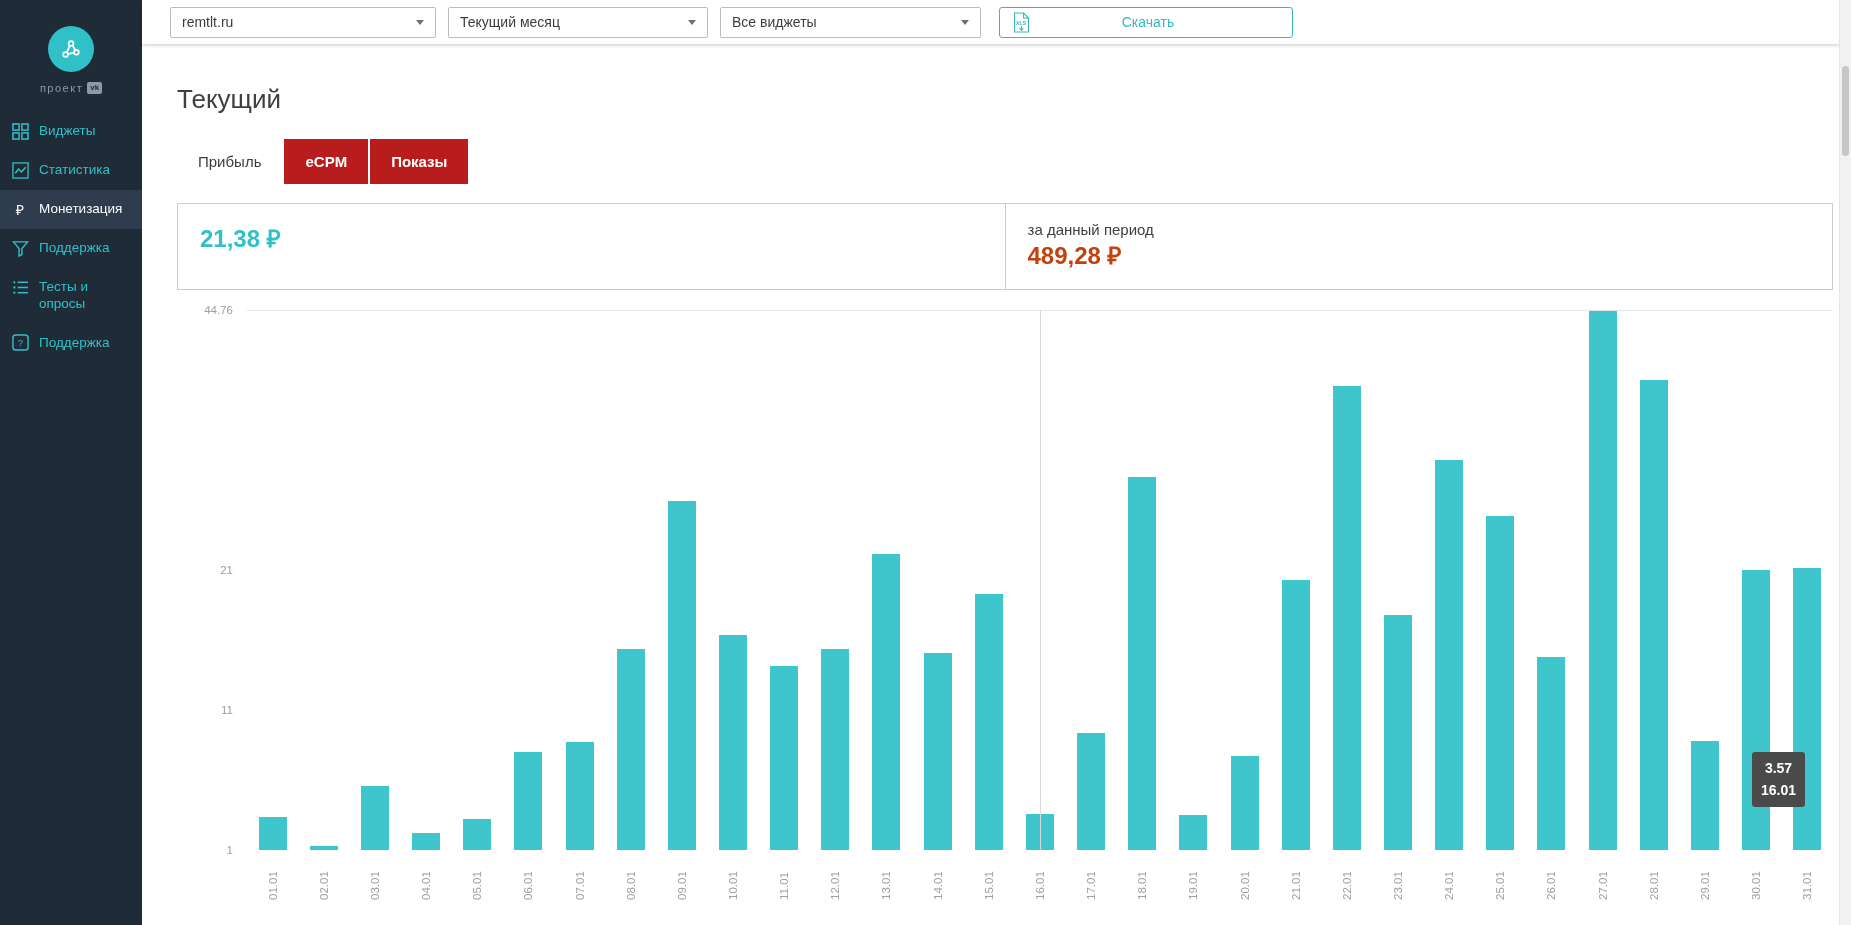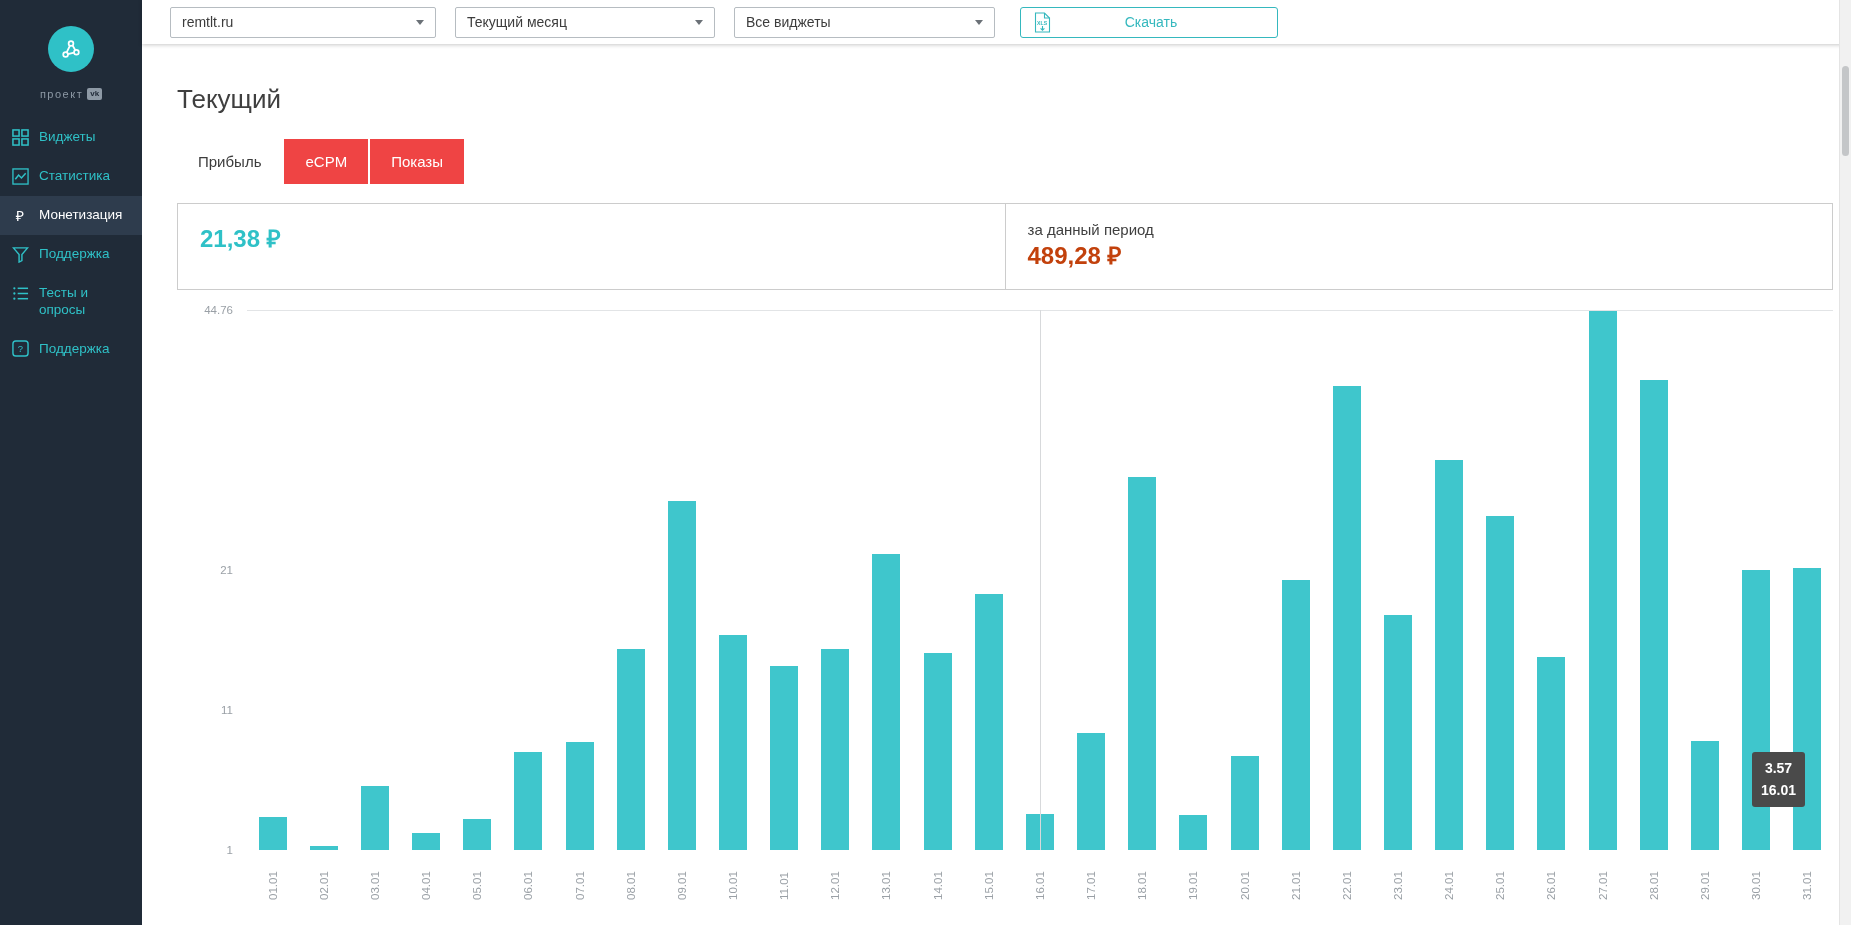--- a/index.html
+++ b/index.html
@@ -5,51 +5,51 @@
   * { margin:0; padding:0; box-sizing:border-box; }
   html, body { width:1851px; height:925px; overflow:hidden; background:#fff;
     font-family:"Liberation Sans", sans-serif; }
   .app { display:flex; width:100%; height:100%; }
 
   
   .sidebar { width:142px; background:#202b38; flex-shrink:0; height:100%; }
   .logo { text-align:center; padding:26px 0 18px; }
   .logo-circle { width:46px; height:46px; border-radius:50%; background:#2fc1c7;
     margin:0 auto; display:flex; align-items:center; justify-content:center; }
-  .logo-text { margin-top:16px; font-size:11px; color:#8d99a5; letter-spacing:1.5px;
+  .logo-text { margin-top:10px; font-size:11px; color:#8d99a5; letter-spacing:1.5px;
     display:flex; align-items:center; justify-content:center; gap:4px; }
   .vk-badge { background:#8d99a5; color:#202b38; font-size:8px; line-height:10px;
     padding:1px 3px; border-radius:2px; font-weight:bold; letter-spacing:0; }
   .nav-item { display:flex; align-items:flex-start; gap:9px; padding:11px 10px 11px 12px;
     cursor:pointer; color:#2fc1c7; font-size:13.5px; line-height:1.25; }
   .nav-item.active { background:#2e3c4d; color:#fff; }
   .nav-icon { width:18px; height:18px; flex-shrink:0; display:flex; align-items:center; margin-top:-1px; }
 
   
   .content { flex:1; position:relative; background:#fff; }
   .topbar { height:44px; background:#fff; box-shadow:0 1px 4px rgba(0,0,0,.22);
-    display:flex; align-items:center; gap:19px; padding-left:28px; position:relative; z-index:5; }
+    display:flex; align-items:center; gap:12px; padding-left:28px; position:relative; z-index:5; }
   .select { width:266px; height:31px; border:1px solid #b6bcc1; border-radius:2px;
     display:flex; align-items:center; justify-content:space-between; padding:0 11px;
     font-size:14px; color:#3c3c3c; background:#fff; cursor:pointer; }
   .select:nth-of-type(2) { width:260px; }
   .select:nth-of-type(3) { width:261px; }
   .caret { width:0; height:0; border-left:4.5px solid transparent;
     border-right:4.5px solid transparent; border-top:5px solid #6b7177; }
-  .download-btn { width:258px; height:31px; margin-left:6px; border:1px solid #35b8be;
+  .download-btn { width:294px; height:31px; margin-left:6px; border:1px solid #35b8be;
     border-radius:3px; background:#fff; display:flex; align-items:center; cursor:pointer; }
   .download-btn .label { flex:1; text-align:center; color:#35b8be; font-size:14px; padding-right:26px; }
   .xls-icon { margin-left:13px; display:flex; }
 
   main { padding:0 18px 0 35px; }
   .page-title { margin-top:40px; font-size:26px; font-weight:400; color:#3f3f3f; }
 
   .tabs { display:flex; margin-top:24px; }
   .tab { height:45px; line-height:45px; padding:0 21px; font-size:15px; cursor:pointer;
-    background:#ef4444; color:#fff; font-weight:normal; }
+    background:#b91c1c; color:#fff; font-weight:bold; }
   .tab + .tab { margin-left:2px; }
   .tab.active { background:#fff; color:#3c3c3c; font-weight:normal; }
 
   .stat-cards { display:flex; border:1px solid #cccccc; margin-top:19px; }
   .stat-card { flex:1; padding:17px 22px 18px; background:#fff; }
   .stat-card + .stat-card { border-left:1px solid #cccccc; }
   .stat-label { font-size:15px; color:#3f3f3f; }
   .stat-value { font-size:24px; color:#2fc1c7; margin-top:0; font-weight:700; }
 
   

